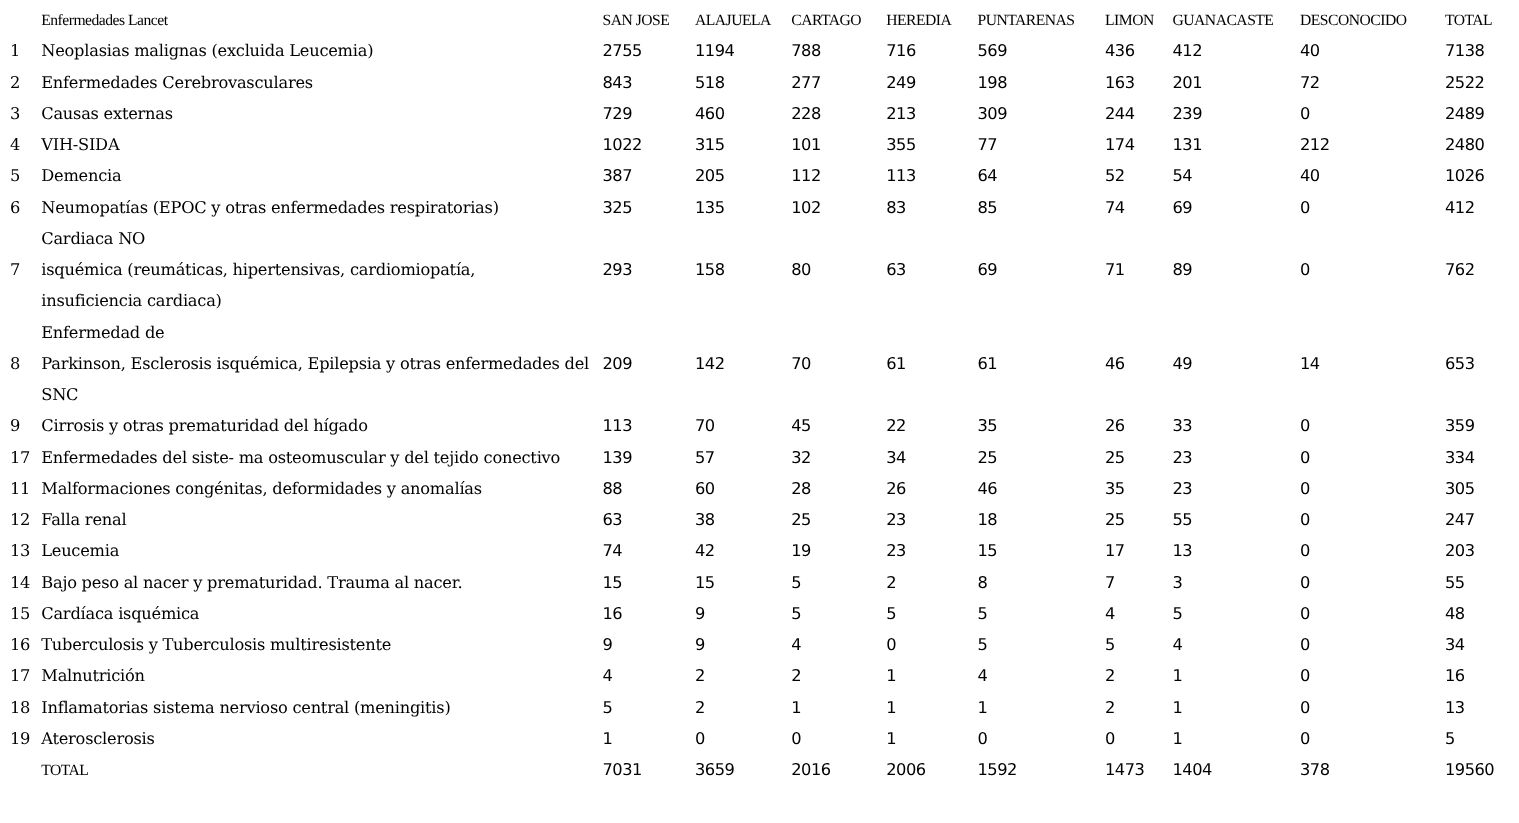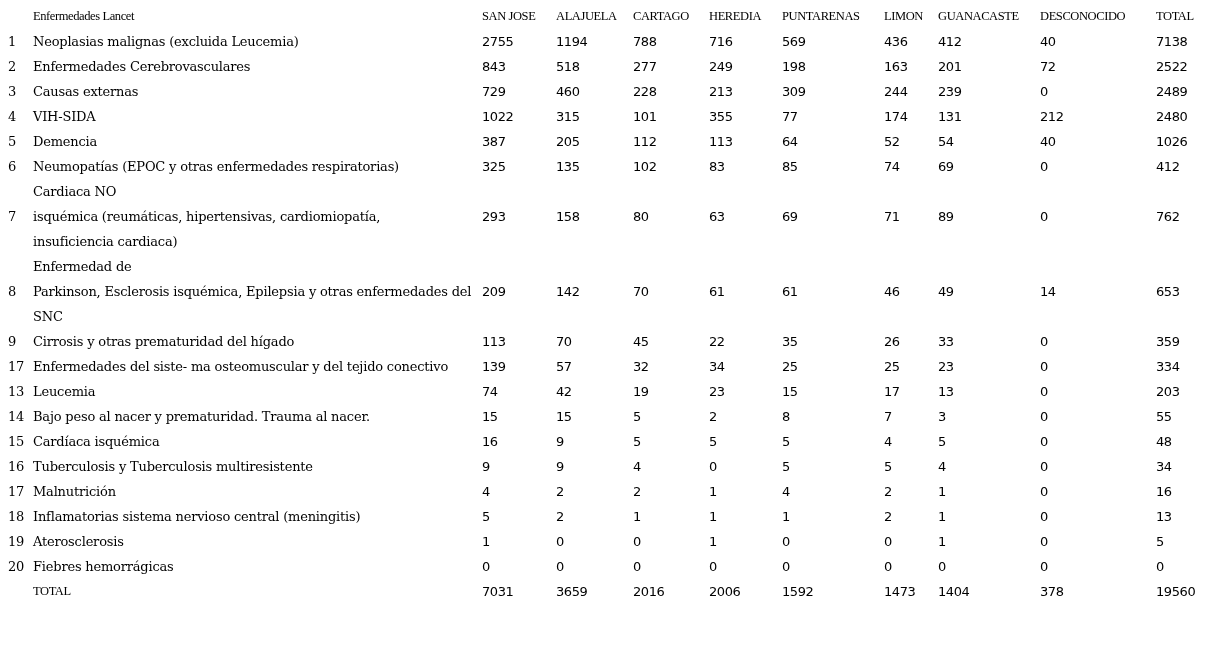--- a/index.html
+++ b/index.html
@@ -201,20 +201,46 @@
         <td class="num">57</td>
         <td class="num">32</td>
         <td class="num">34</td>
         <td class="num">25</td>
         <td class="num">25</td>
         <td class="num">23</td>
         <td class="num">0</td>
         <td class="num">334</td>
       </tr>
       <tr>
+        <td class="rank">11</td>
+        <td class="disease">Malformaciones congénitas, deformidades y anomalías</td>
+        <td class="num">88</td>
+        <td class="num">60</td>
+        <td class="num">28</td>
+        <td class="num">26</td>
+        <td class="num">46</td>
+        <td class="num">35</td>
+        <td class="num">23</td>
+        <td class="num">0</td>
+        <td class="num">305</td>
+      </tr>
+      <tr>
+        <td class="rank">12</td>
+        <td class="disease">Falla renal</td>
+        <td class="num">63</td>
+        <td class="num">38</td>
+        <td class="num">25</td>
+        <td class="num">23</td>
+        <td class="num">18</td>
+        <td class="num">25</td>
+        <td class="num">55</td>
+        <td class="num">0</td>
+        <td class="num">247</td>
+      </tr>
+      <tr>
         <td class="rank">13</td>
         <td class="disease">Leucemia</td>
         <td class="num">74</td>
         <td class="num">42</td>
         <td class="num">19</td>
         <td class="num">23</td>
         <td class="num">15</td>
         <td class="num">17</td>
         <td class="num">13</td>
         <td class="num">0</td>
@@ -290,33 +316,20 @@
         <td class="disease">Aterosclerosis</td>
         <td class="num">1</td>
         <td class="num">0</td>
         <td class="num">0</td>
         <td class="num">1</td>
         <td class="num">0</td>
         <td class="num">0</td>
         <td class="num">1</td>
         <td class="num">0</td>
         <td class="num">5</td>
-      </tr>
-      <tr>
-        <td class="rank">20</td>
-        <td class="disease">Fiebres hemorrágicas</td>
-        <td class="num">0</td>
-        <td class="num">0</td>
-        <td class="num">0</td>
-        <td class="num">0</td>
-        <td class="num">0</td>
-        <td class="num">0</td>
-        <td class="num">0</td>
-        <td class="num">0</td>
-        <td class="num">0</td>
       </tr>
       <tr>
         <td class="rank"></td>
         <td class="hdr">TOTAL</td>
         <td class="num">7031</td>
         <td class="num">3659</td>
         <td class="num">2016</td>
         <td class="num">2006</td>
         <td class="num">1592</td>
         <td class="num">1473</td>

